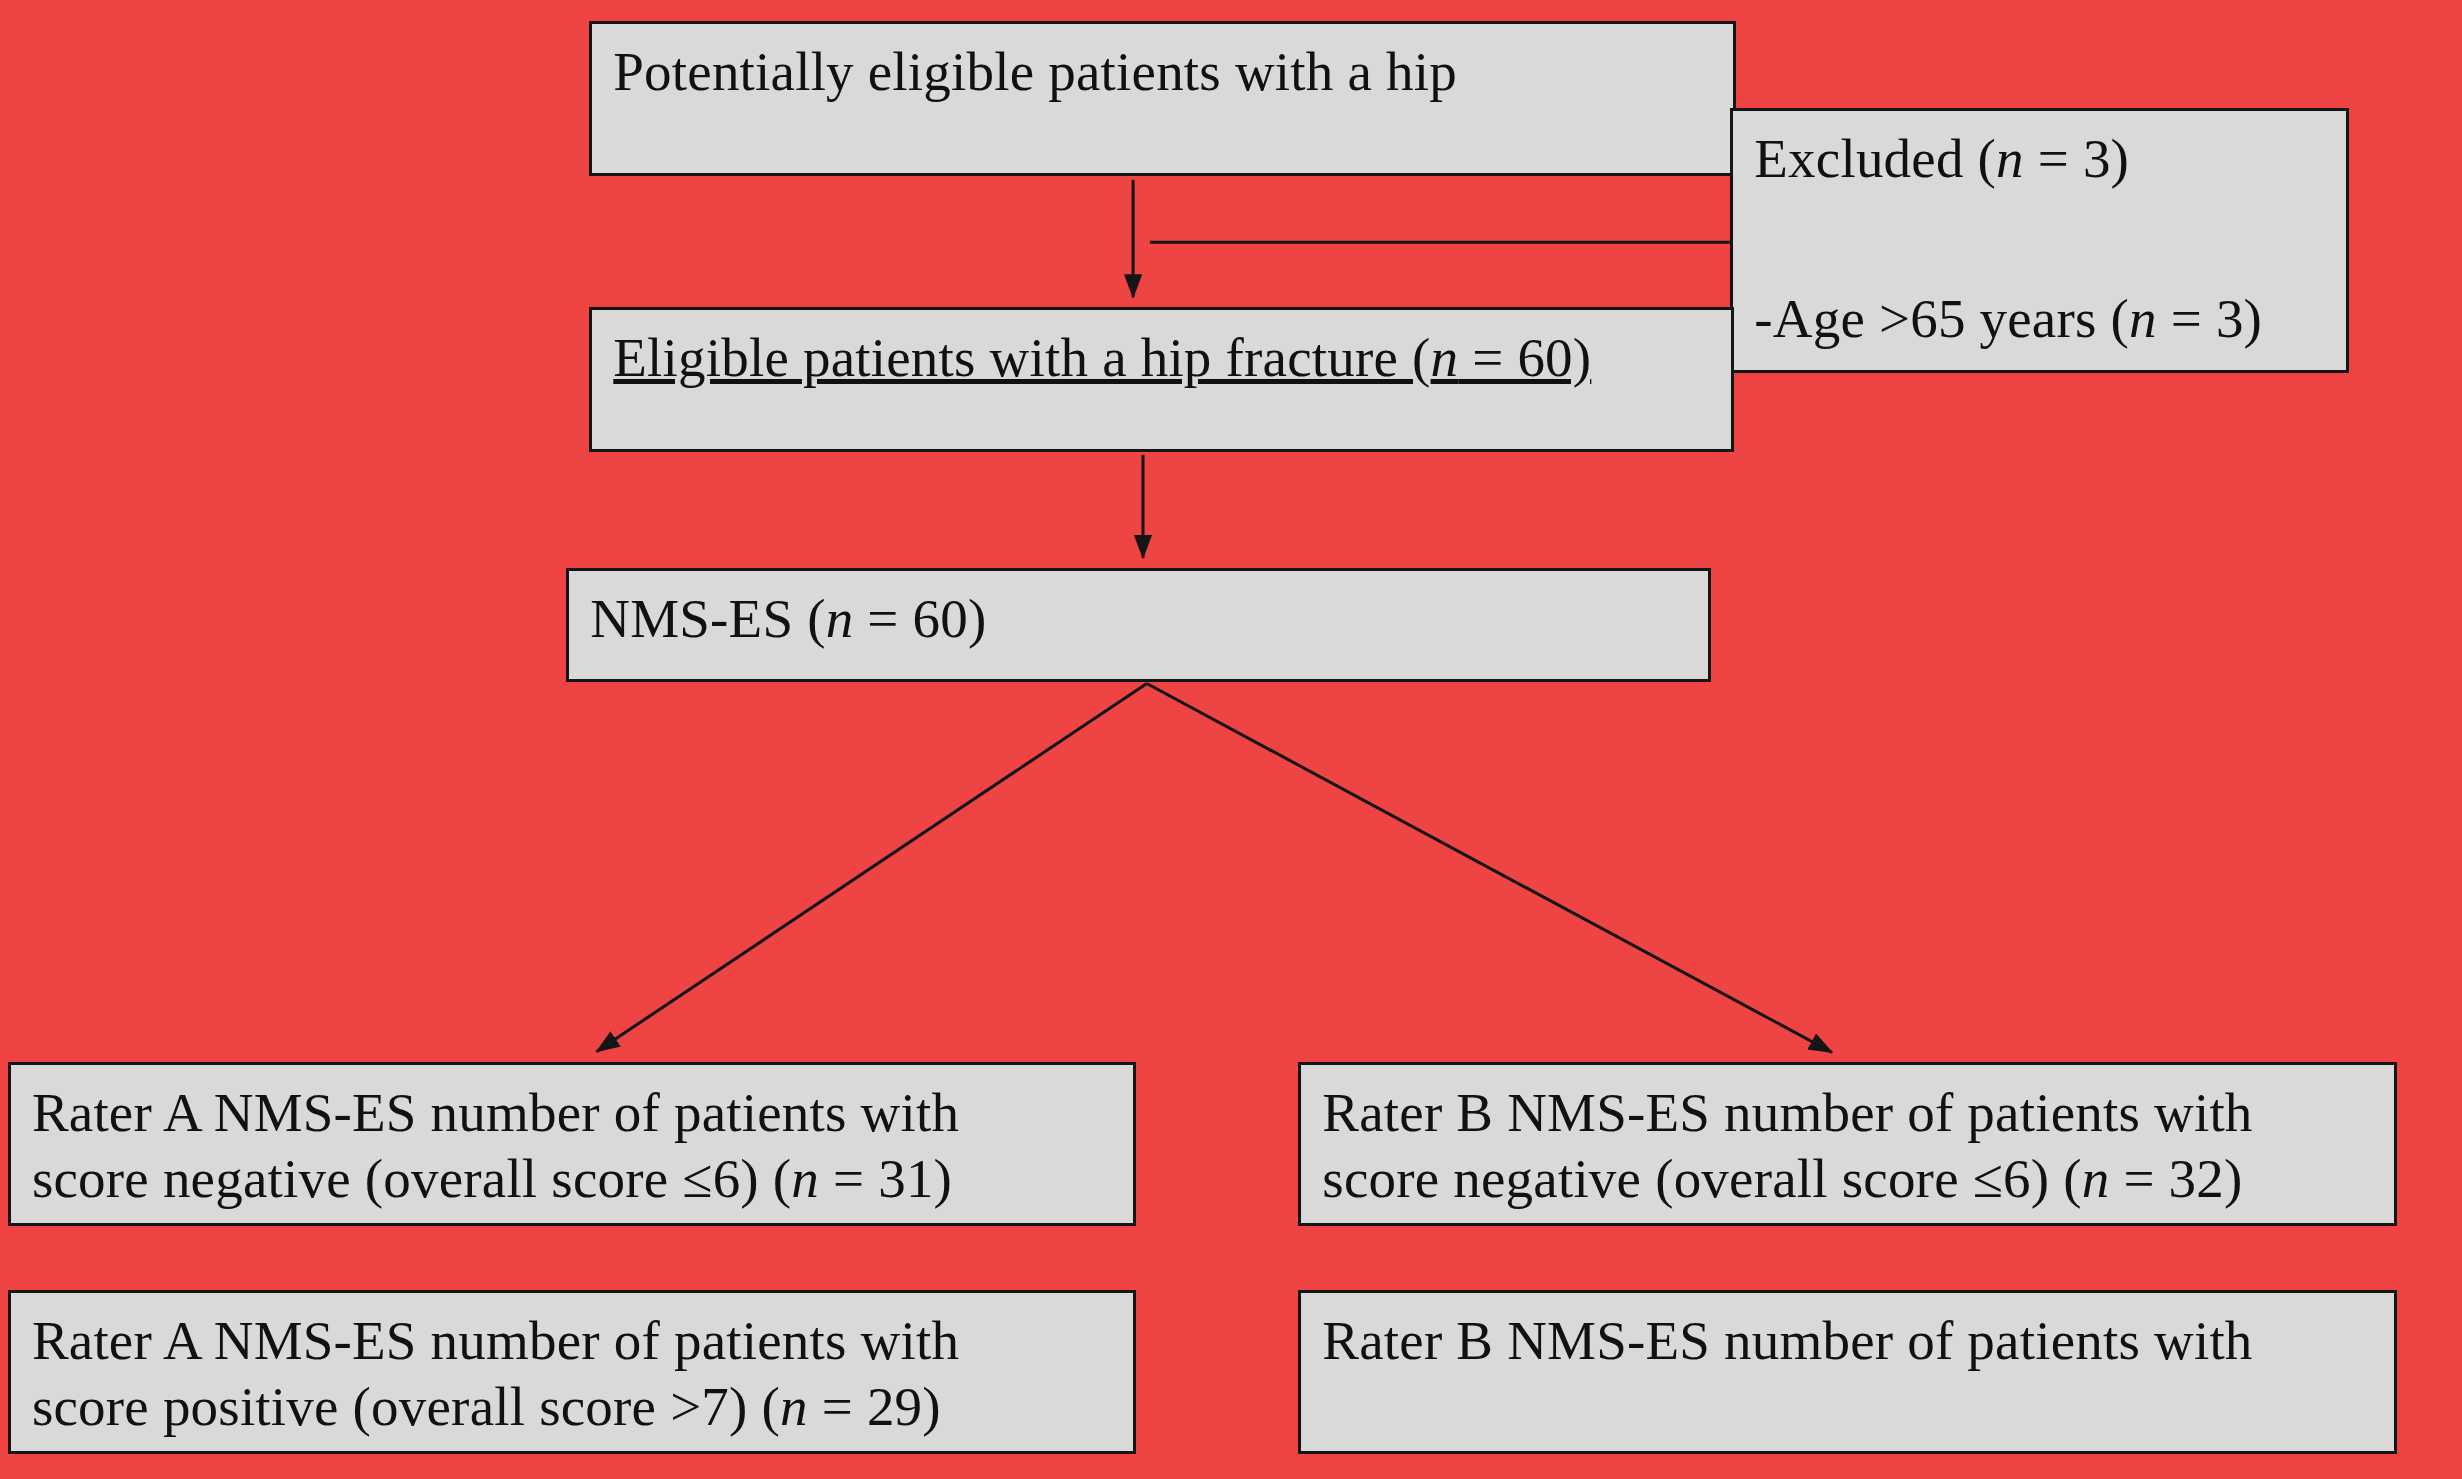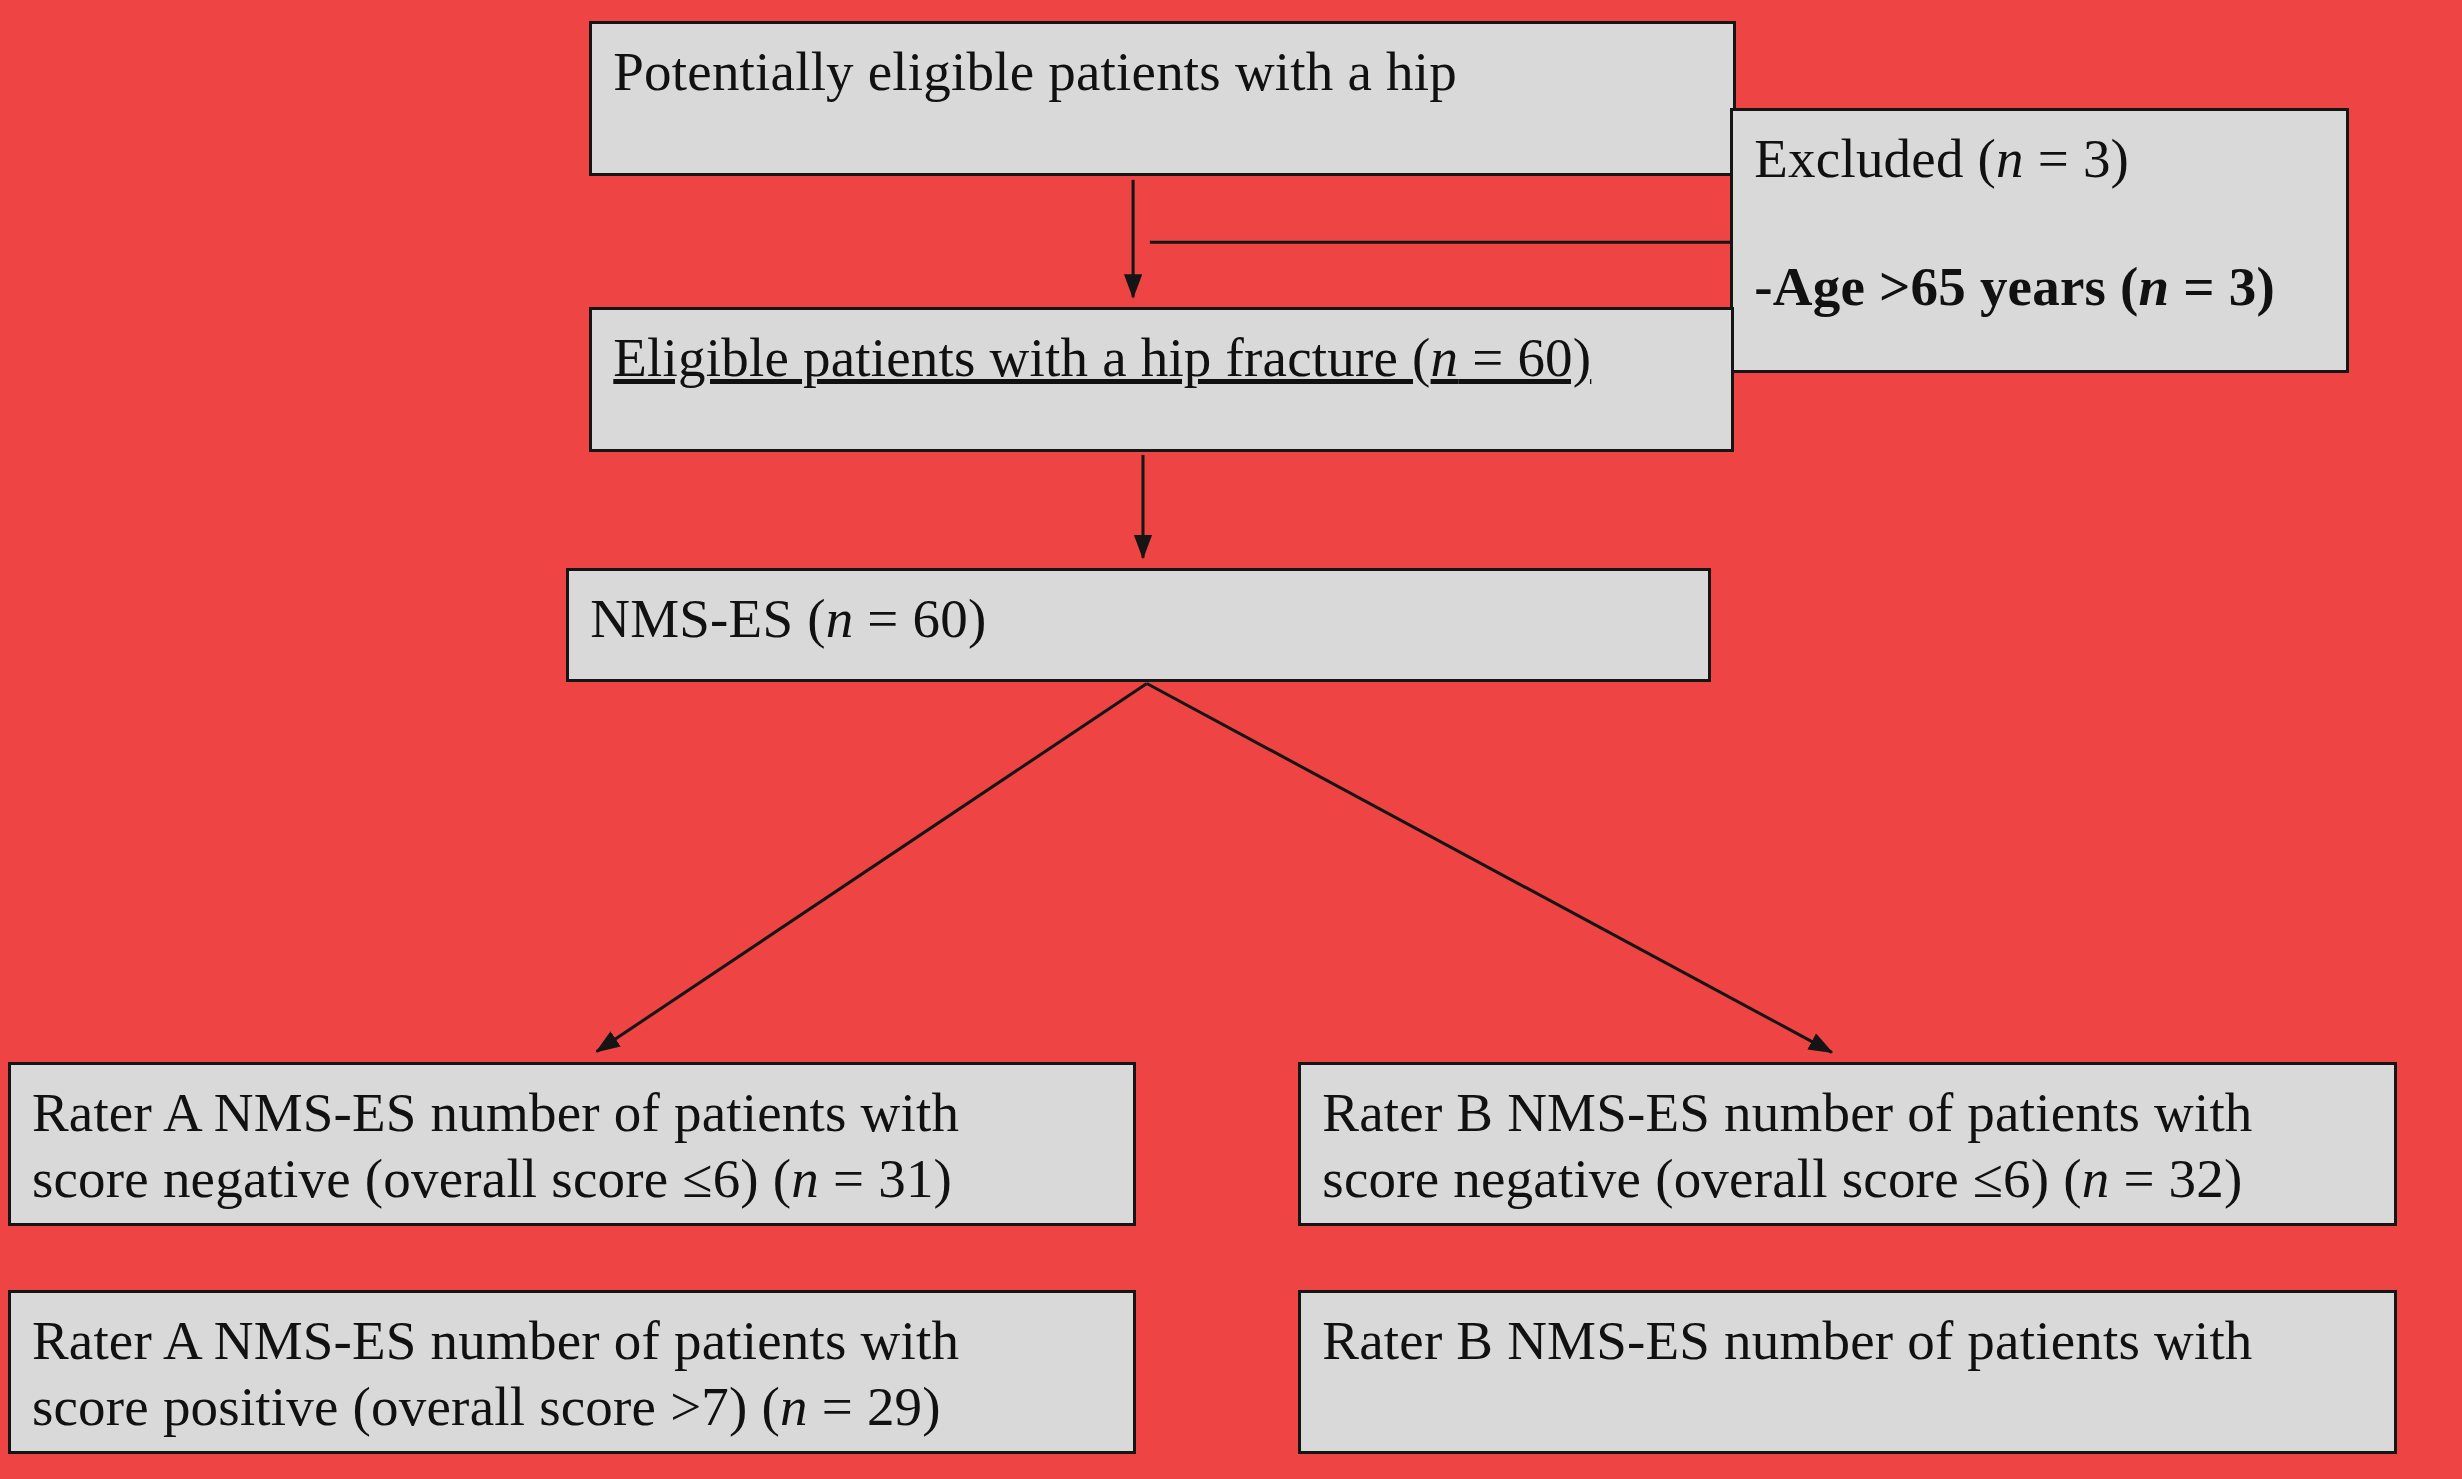--- a/index.html
+++ b/index.html
@@ -23,22 +23,21 @@
     border: 3px solid #151515;
     padding: 15.2px 21.3px;
     font-size: 55px;
     line-height: 66px;
     letter-spacing: 0.2px;
   }
   .node .line {
     white-space: nowrap;
   }
   .node .line.spaced-below {
-    margin-top: 62px;
-    font-weight: bold;
+    margin-top: 94px;
   }
   .node i {
     font-style: italic;
   }
   #edge-layer {
     position: absolute;
     left: 0;
     top: 0;
     width: 2462px;
     height: 1479px;

